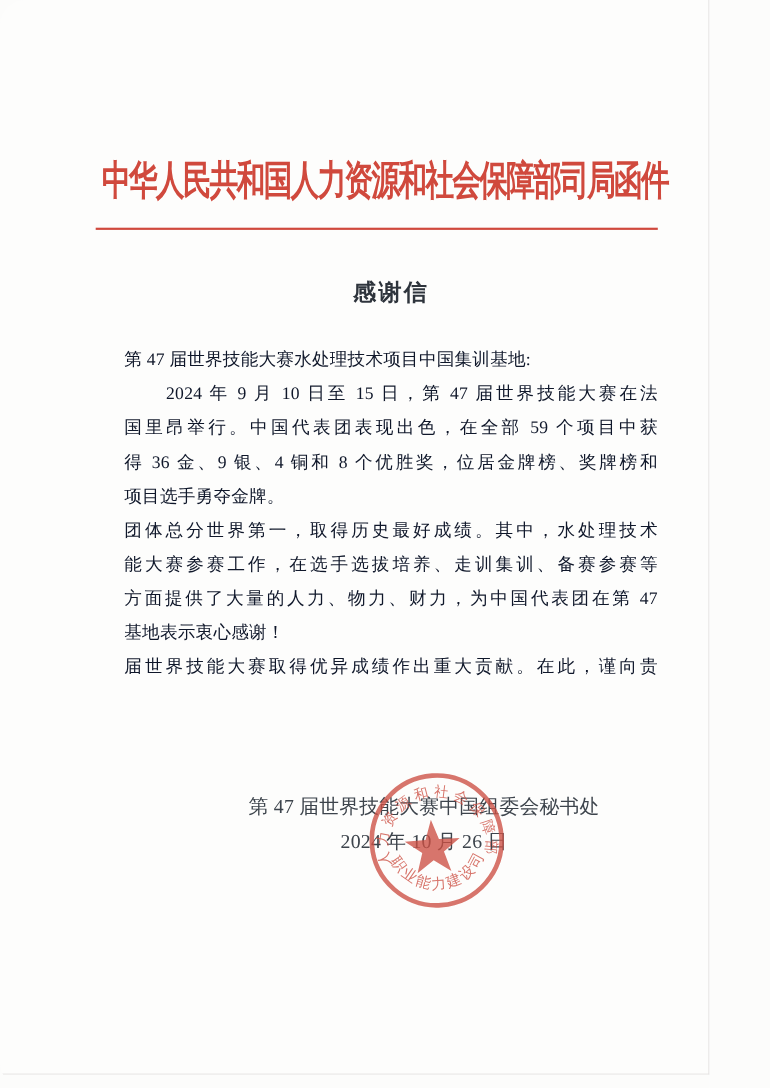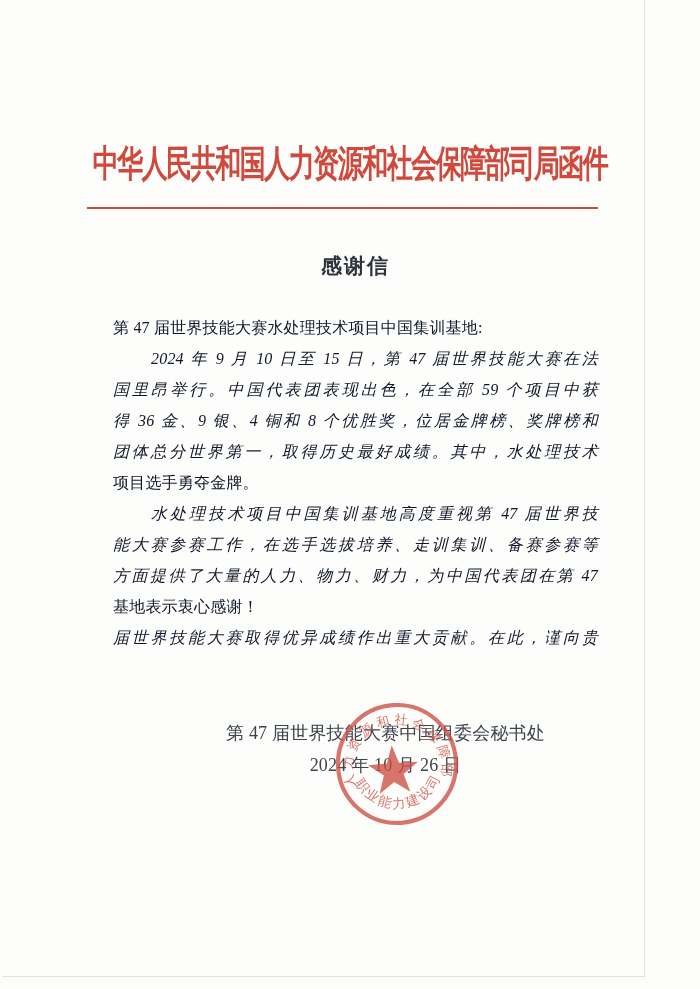--- a/index.html
+++ b/index.html
@@ -85,21 +85,20 @@
   }
   .bline {
     height: 31px;
     line-height: 31px;
     white-space: nowrap;
   }
   .bline.j {
     white-space: normal;
     text-align: justify;
     text-align-last: justify;
-    font-style: italic;
   }
   .bline.ind { padding-left: 38px; }
 
   .signature {
     position: absolute;
     top: 717px; left: 113px;
     width: 545px;
     text-align: center;
     font-size: 18px;
     color: #3d444c;
@@ -124,23 +123,22 @@
 
   <div class="red-rule"></div>
 
   <div class="letter-title">感谢信</div>
 
   <div class="body-text">
     <div class="bline">第 47 届世界技能大赛水处理技术项目中国集训基地:</div>
     <div class="bline j ind">2024 年 9 月 10 日至 15 日，第 47 届世界技能大赛在法</div>
     <div class="bline j">国里昂举行。中国代表团表现出色，在全部 59 个项目中获</div>
     <div class="bline j">得 36 金、9 银、4 铜和 8 个优胜奖，位居金牌榜、奖牌榜和</div>
+    <div class="bline">项目选手勇夺金牌。</div>
     <div class="bline j">团体总分世界第一，取得历史最好成绩。其中，水处理技术</div>
-    <div class="bline">项目选手勇夺金牌。</div>
-    <div class="bline j ind">水处理技术项目中国集训基地高度重视第 47 届世界技</div>
     <div class="bline j">能大赛参赛工作，在选手选拔培养、走训集训、备赛参赛等</div>
     <div class="bline j">方面提供了大量的人力、物力、财力，为中国代表团在第 47</div>
     <div class="bline">基地表示衷心感谢！</div>
     <div class="bline j">届世界技能大赛取得优异成绩作出重大贡献。在此，谨向贵</div>
   </div>
 
   <div class="signature">
     <div class="sig-line">第 47 届世界技能大赛中国组委会秘书处</div>
     <div class="sig-line">2024 年 10 月 26 日</div>
   </div>

